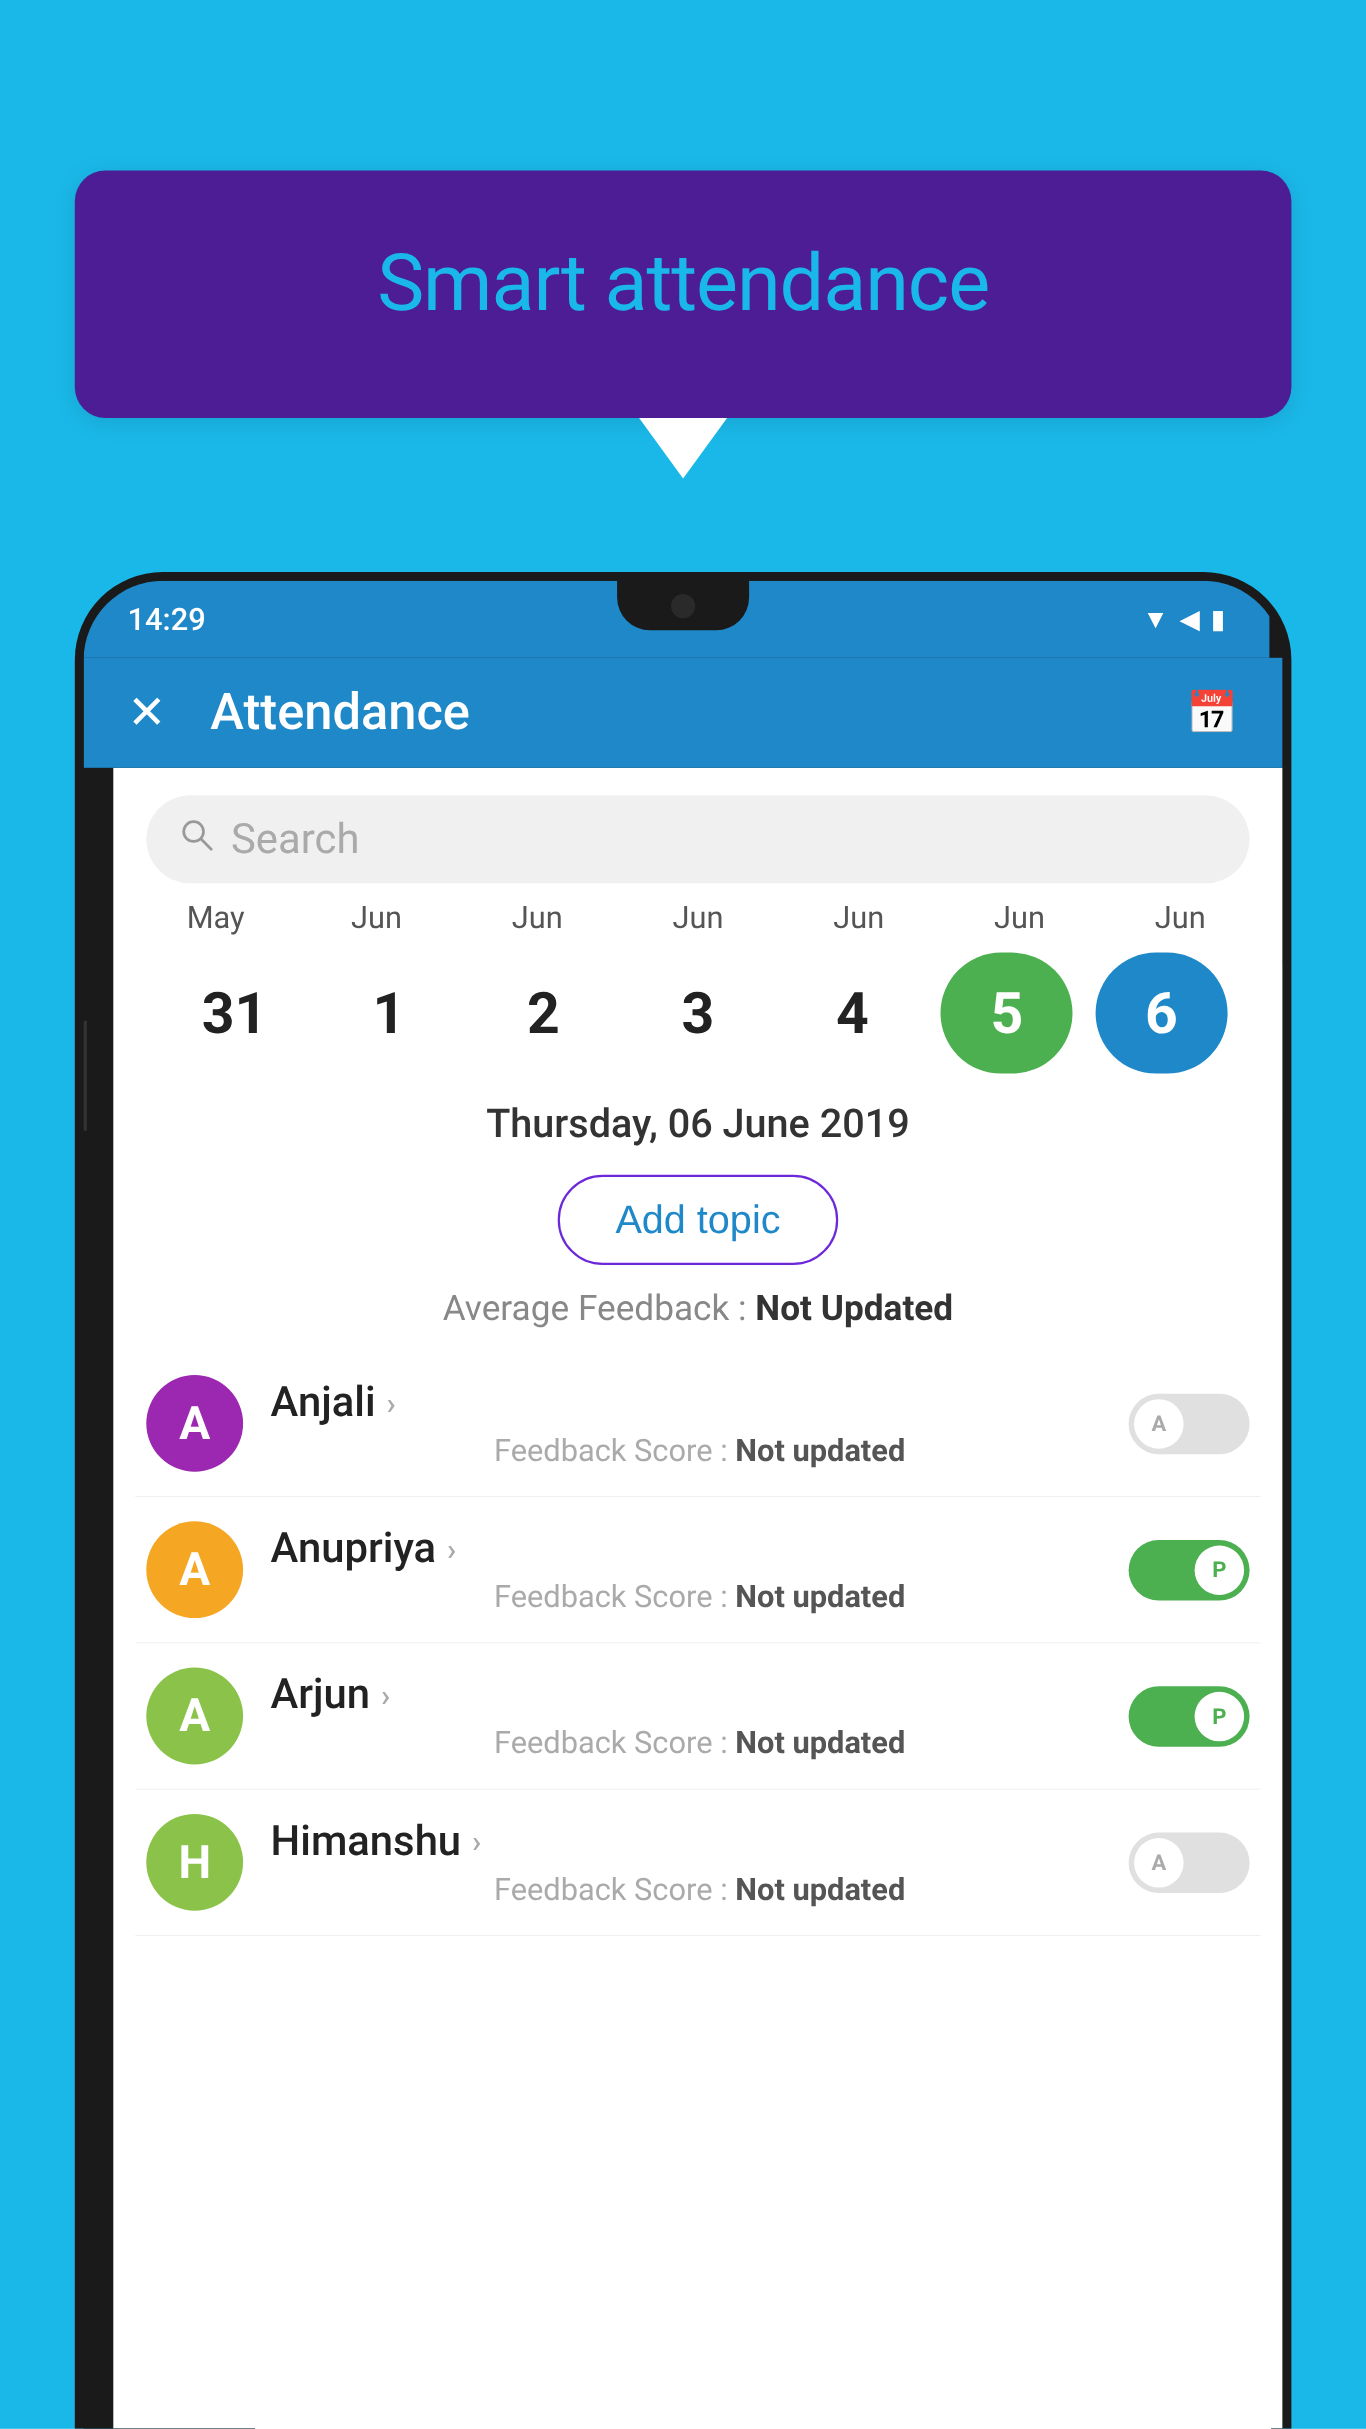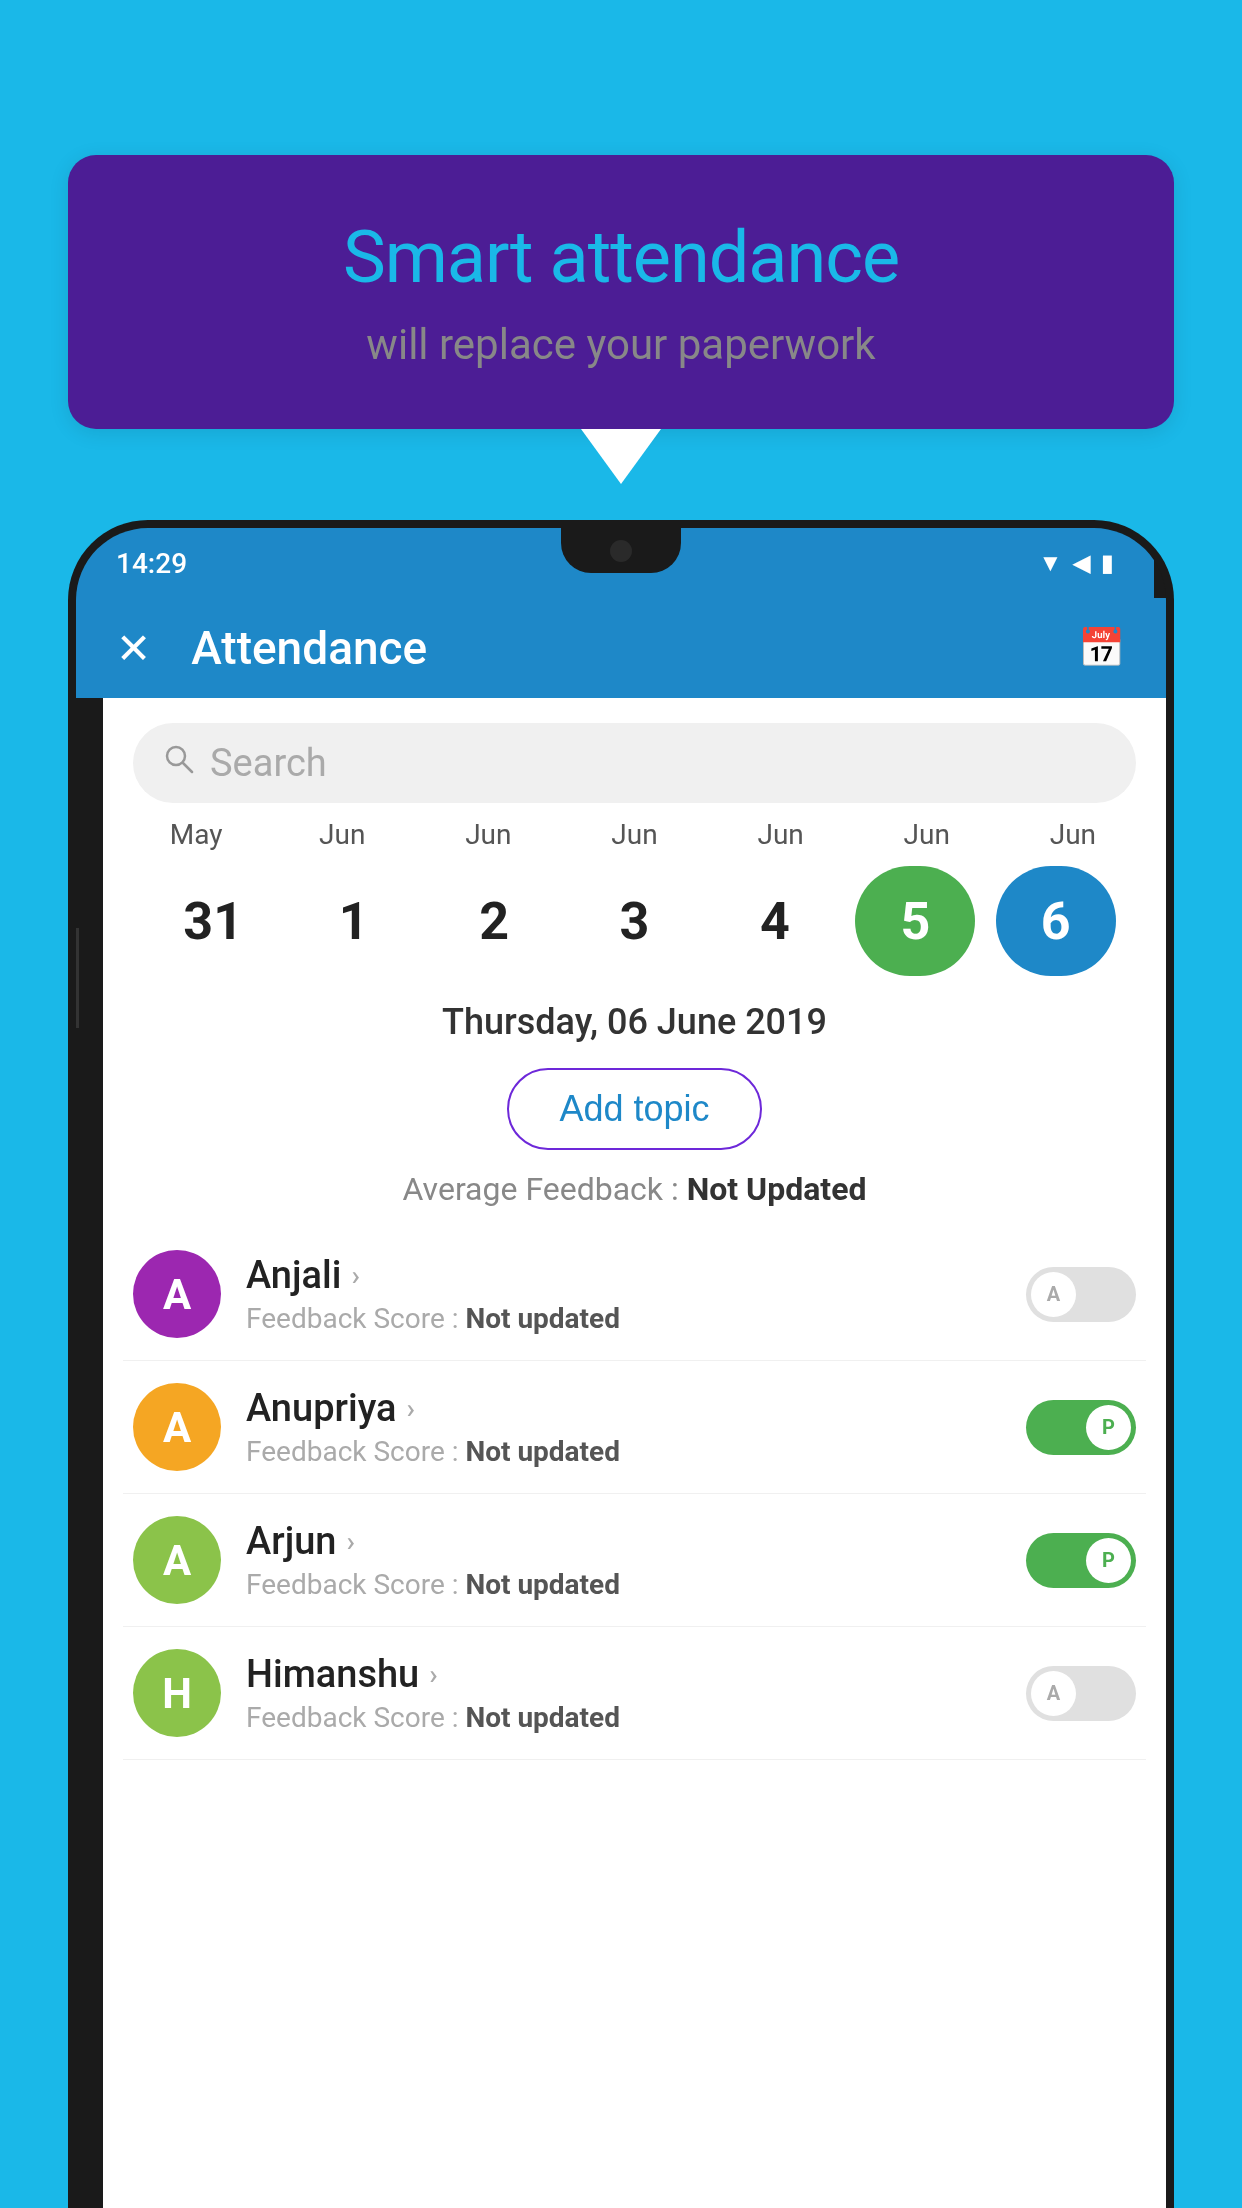--- a/index.html
+++ b/index.html
@@ -277,20 +277,21 @@
       align-items: center;
       justify-content: center;
       font-size: 42px;
       font-weight: 700;
       color: white;
       margin-right: 25px;
       flex-shrink: 0;
     }
     .student-info {
       flex: 1;
+      text-align: center;
     }
     .student-name {
       font-size: 38px;
       color: #222;
       font-weight: 500;
       display: flex;
       align-items: center;
       gap: 10px;
     }
     .student-name .chevron {
@@ -367,21 +368,20 @@
       background: #333;
       border-radius: 0 4px 4px 0;
     }
   </style>
 </head>
 <body>
 
 <div class="speech-bubble-container">
   <div class="speech-bubble">
     <div class="speech-bubble-title">Smart attendance</div>
-    <div class="speech-bubble-subtitle">will replace your paperwork</div>
   </div>
   <div class="speech-bubble-tail"></div>
 </div>
 
 <div class="phone-frame">
   <div class="phone-inner">
 
     <div class="side-button-left"></div>
     <div class="side-button-right"></div>
 

